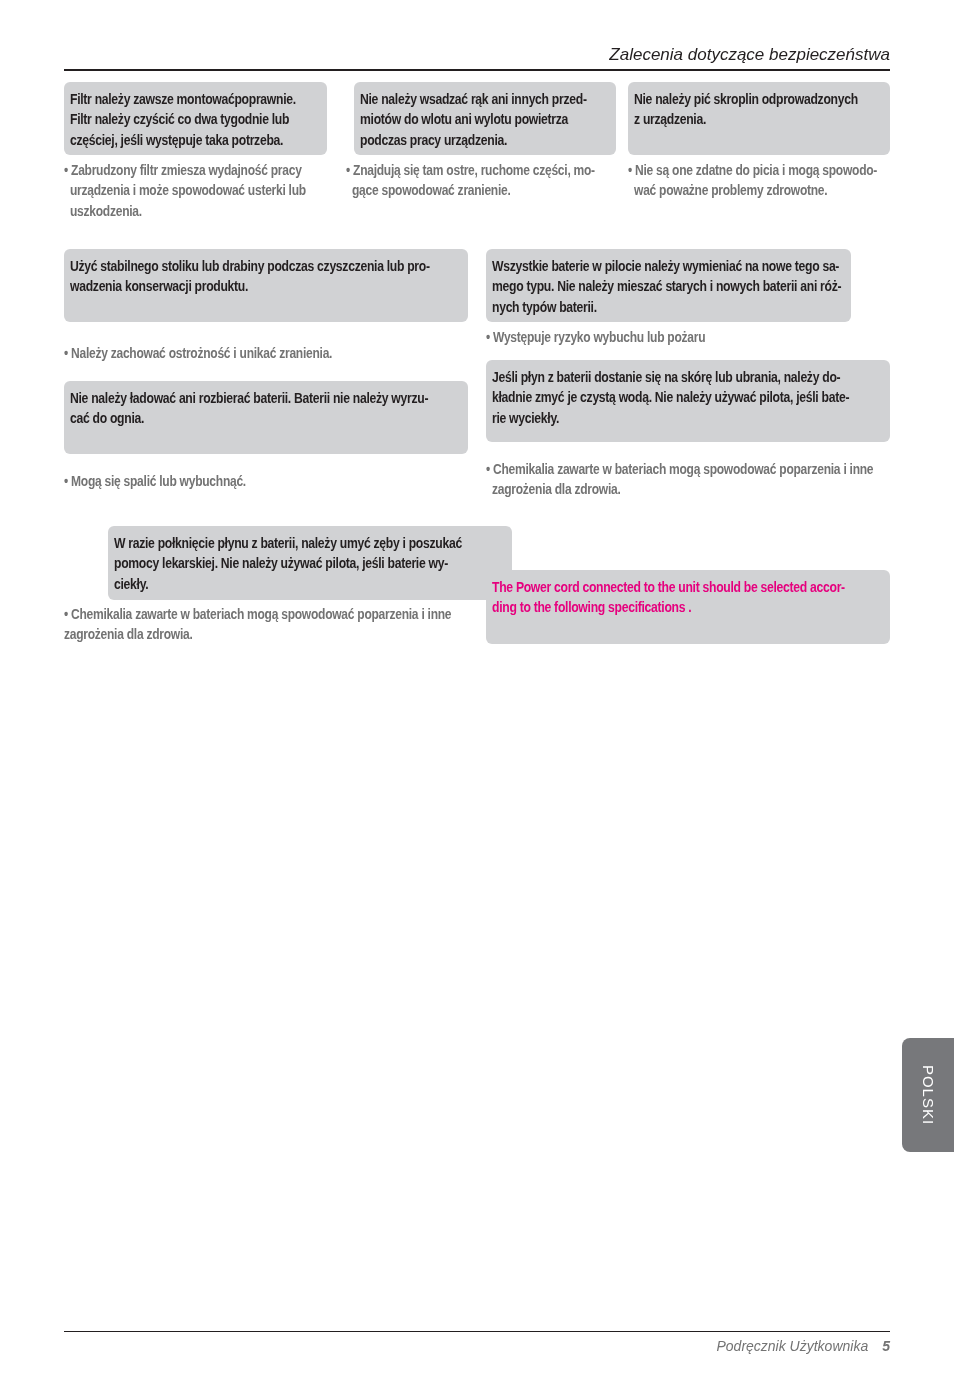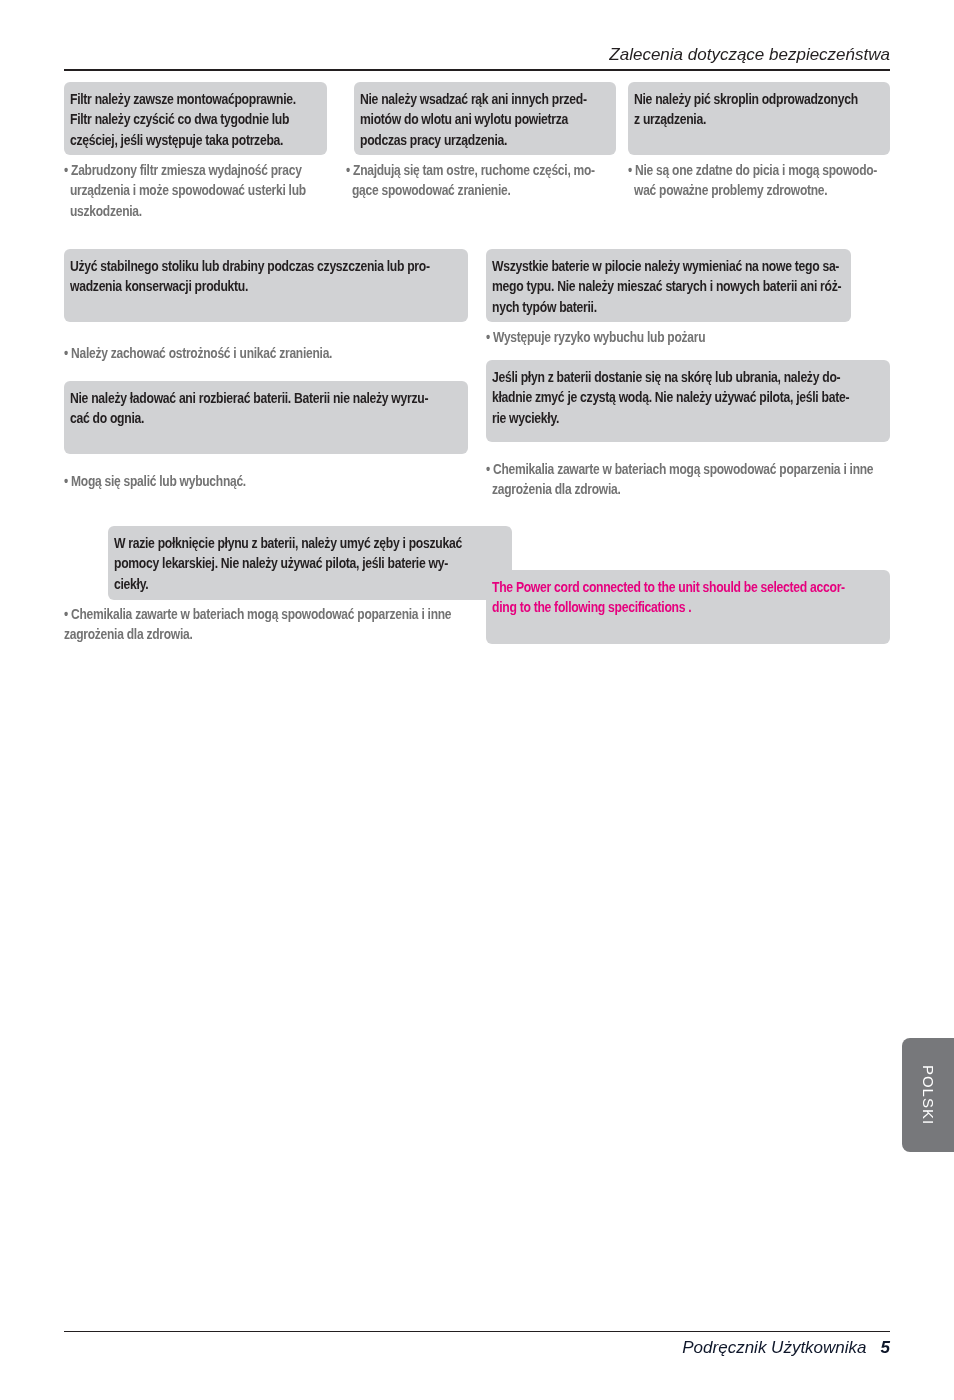--- a/index.html
+++ b/index.html
@@ -7,21 +7,21 @@
     width:954px; height:1400px; position:relative; background:#ffffff;
     font-family:"Liberation Sans", sans-serif; color:#231f20; overflow:hidden;
   }
   .header-title {
     position:absolute; right:64px; top:45px;
     font-size:17px; font-style:italic; color:#231f20;
   }
   .header-rule { position:absolute; left:64px; top:69px; width:826px; height:2px; background:#231f20; }
   .footer-rule { position:absolute; left:64px; top:1331px; width:826px; height:1px; background:#231f20; }
   .footer {
-    position:absolute; right:64px; top:1338px; font-size:17px; font-style:italic; color:#0f172a;
+    position:absolute; right:64px; top:1338px; font-size:14px; font-style:italic; color:#737373;
   }
   .footer .page-num { font-style:italic; font-weight:bold; margin-left:14px; }
   .box {
     position:absolute; background:#d1d2d4; border-radius:6px;
     box-sizing:border-box; padding:7px 12px 6px 6px;
     font-weight:bold; font-size:14.2px; line-height:20.3px; color:#231f20;
     letter-spacing:-0.35px;
   }
   .box.pink { color:#e6007e; }
   .box span { display:block; transform:scaleX(0.86); transform-origin:left top; white-space:nowrap; }

